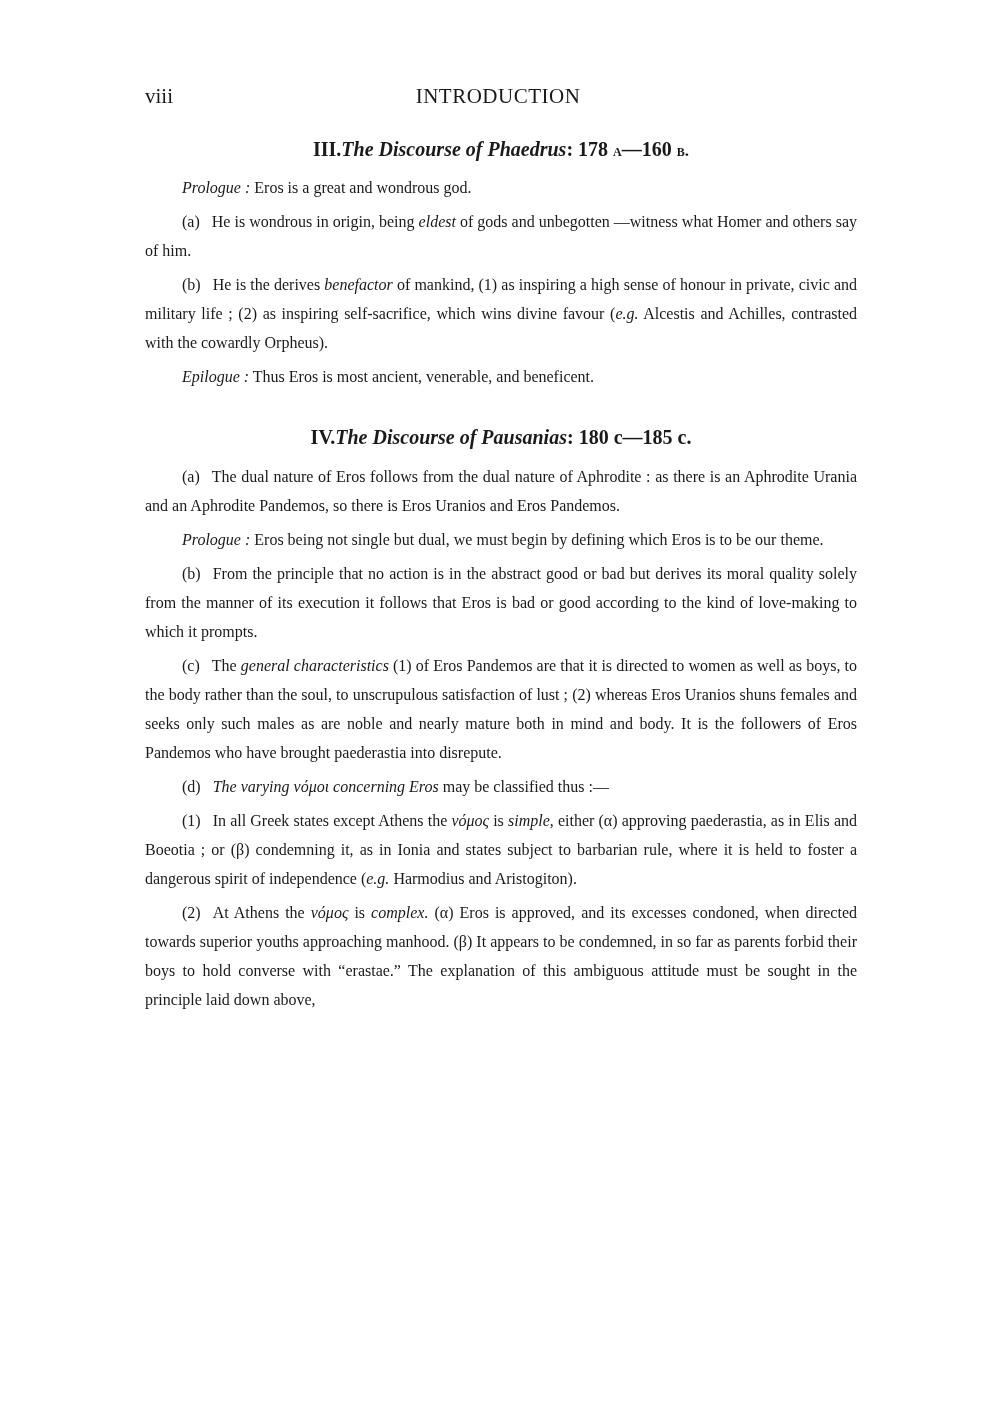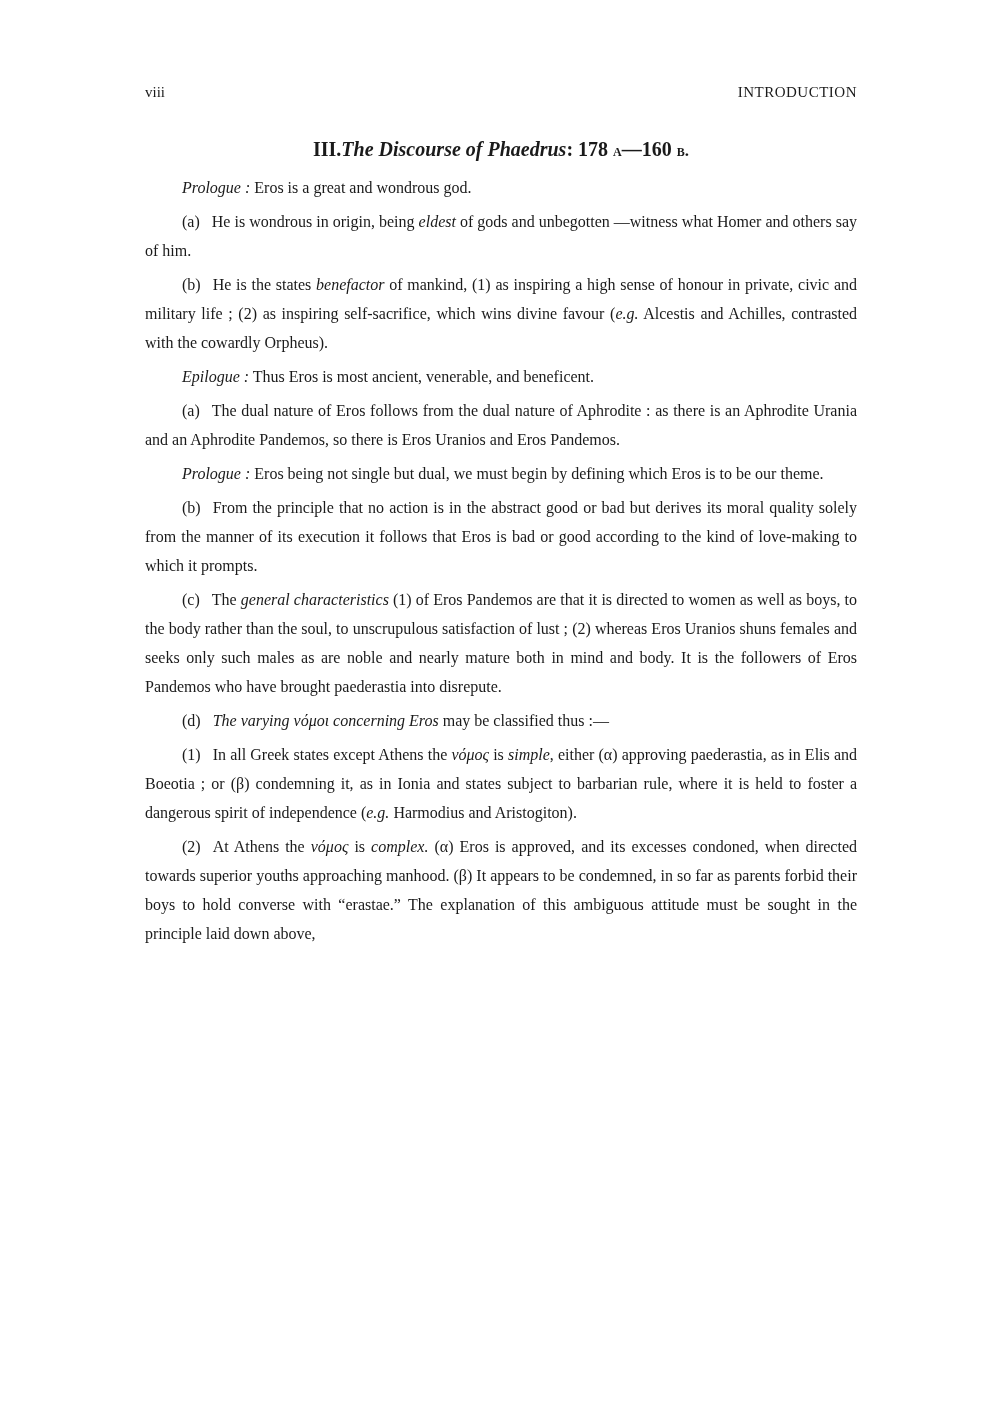--- a/index.html
+++ b/index.html
@@ -2,23 +2,23 @@
 <html><head>
   <meta charset="utf-8">
   <style>
     html, body { margin: 0; padding: 0; background: #ffffff; }
     body {
       width: 1000px; height: 1419px; position: relative; overflow: hidden;
       font-family: "Liberation Serif", "DejaVu Serif", serif;
       color: #1a1a1a;
     }
     .page { position: absolute; left: 145px; top: 84px; width: 712px; }
-    .running-head { position: relative; height: 32px; font-size: 15px; }
+    .running-head { position: relative; height: 32px; font-size: 21px; }
     .folio { position: absolute; left: 0; top: 0; }
-    .running-title { position: absolute; left: 0; right: 0; top: 0; text-align: right; letter-spacing: 0.5px; }
+    .running-title { position: absolute; left: 0; right: 6px; top: 0; text-align: center; letter-spacing: 0.5px; }
     .section-head { text-align: center; font-size: 20px; margin: 0; }
     .section-head.s3 { margin-top: 22px; margin-bottom: 12px; }
     .section-head.s4 { margin-top: 35px; margin-bottom: 13px; }
     .section-head .num { }
     .sc { font-variant: small-caps; font-size: 17px; }
     p {
       margin: 0 0 5px 0; font-size: 16px; line-height: 29px;
       text-align: justify; text-indent: 37px;
     }
     .lab { margin-right: 12px; }
@@ -41,27 +41,31 @@
 
   <p>
     <i>Prologue :</i><span> Eros is a great and wondrous god.</span>
   </p>
 
   <p>
     <span class="lab">(a)</span><span>He is wondrous in origin, being </span><i>eldest</i><span> of gods and unbegotten —witness what Homer and others say of him.</span>
   </p>
 
   <p>
-    <span class="lab">(b)</span><span>He is the states </span><i>benefactor</i><span> of mankind, (1) as inspiring a high sense of honour in private, civic and military life ; (2) as inspiring self-sacrifice, which wins divine favour (</span><i>e.g.</i><span> Alcestis and Achilles, contrasted with the cowardly Orpheus).</span>
+    <span class="lab">(b)</span><span>He is the derives </span><i>benefactor</i><span> of mankind, (1) as inspiring a high sense of honour in private, civic and military life ; (2) as inspiring self-sacrifice, which wins divine favour (</span><i>e.g.</i><span> Alcestis and Achilles, contrasted with the cowardly Orpheus).</span>
   </p>
 
   <p>
     <i>Epilogue :</i><span> Thus Eros is most ancient, venerable, and beneficent.</span>
   </p>
 
+  <h3 class="section-head s4">
+    <span class="num">IV.</span><i>The Discourse of Pausanias</i><span>:</span>
+    <span>180 c—185 c.</span>
+  </h3>
 
   <p>
     <span class="lab">(a)</span><span>The dual nature of Eros follows from the dual nature of Aphrodite : as there is an Aphrodite Urania and an Aphrodite Pandemos, so there is Eros Uranios and Eros Pandemos.</span>
   </p>
 
   <p>
     <i>Prologue :</i><span> Eros being not single but dual, we must begin by defining which Eros is to be our theme.</span>
   </p>
 
   <p>

